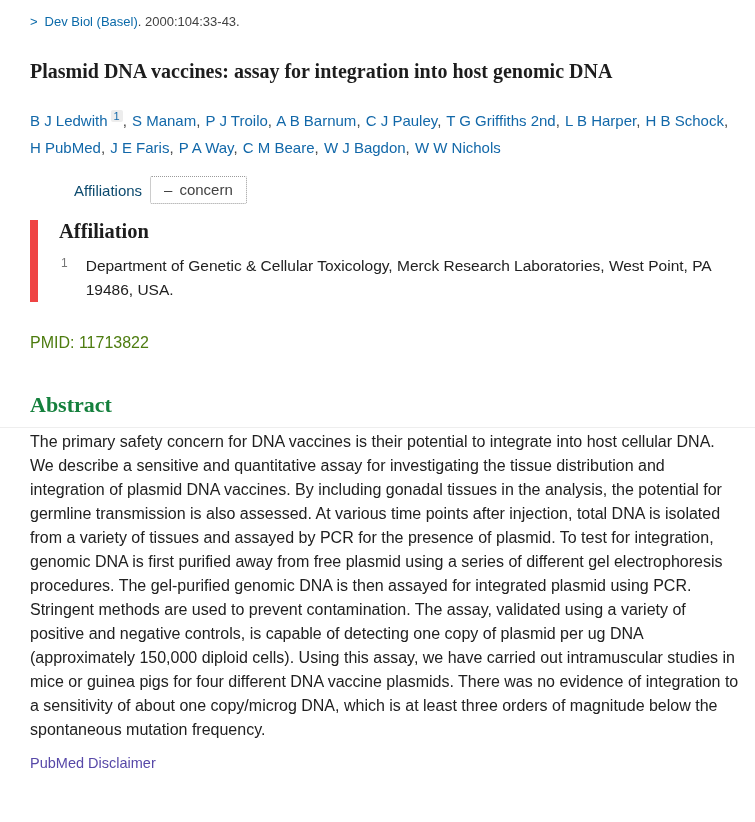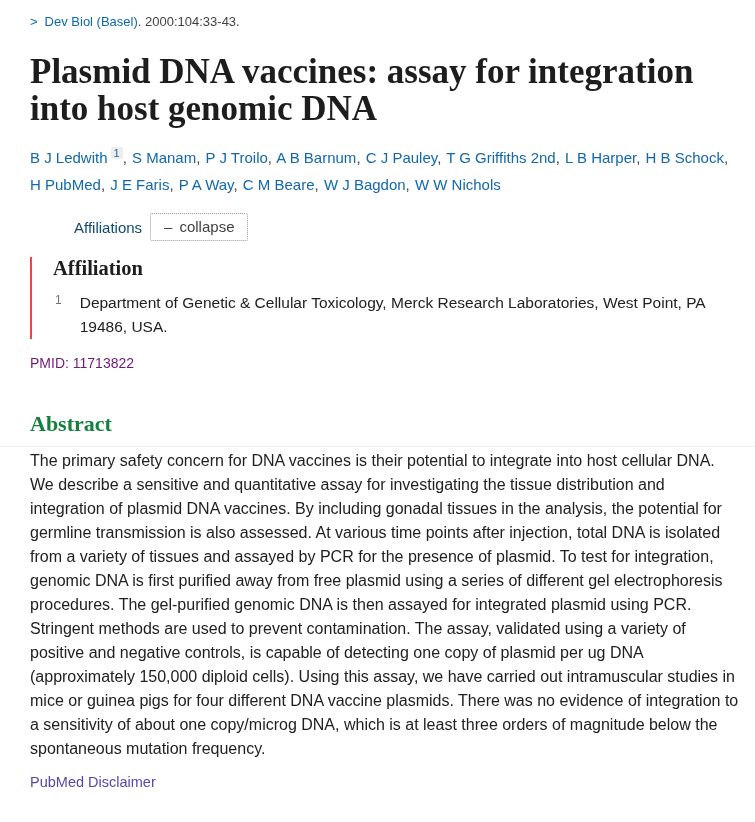--- a/index.html
+++ b/index.html
@@ -14,21 +14,21 @@
   .citation { font-size: 13px; color: #424242; }
   .citation .chevron { color: #0b6aa9; margin-right: 7px; font-weight: 400; }
   .citation a { color: #0b6aa9; text-decoration: none; }
   .citation .cite-rest { color: #424242; }
 
   
   h1.title {
     margin-top: 24px;
     font-family: "Liberation Serif", "DejaVu Serif", serif;
     font-weight: 700;
-    font-size: 35px;
+    font-size: 20px;
     line-height: 37px;
     color: #1d1d1d;
     max-width: 700px;
   }
 
   
   .authors {
     margin-top: 13px;
     font-size: 15px;
     line-height: 27px;
@@ -62,36 +62,36 @@
     border-radius: 2px;
     cursor: pointer;
     display: inline-flex;
     align-items: center;
     gap: 7px;
   }
 
   
   .aff-section {
     margin-top: 16px;
-    border-left: 2px solid #ef4444;
+    border-left: 8px solid #ef4444;
     padding-left: 21px;
     max-width: 720px;
   }
   .aff-section h2 {
     font-family: "Liberation Serif", "DejaVu Serif", serif;
     font-weight: 700;
     font-size: 20.5px;
     color: #1d1d1d;
   }
   .aff-item { display: flex; margin-top: 11px; padding-left: 2px; }
   .aff-num { font-size: 12px; color: #757575; margin-top: 2px; flex: 0 0 auto; }
   .aff-text { font-size: 15.5px; line-height: 24px; color: #212121; margin-left: 18px; max-width: 660px; }
 
   
-  .pmid-row { margin-top: 16px; font-size: 14px; color: #701a75; }
+  .pmid-row { margin-top: 32px; font-size: 16px; color: #4d7c0f; }
 
   
   .abstract-heading {
     margin-top: 40px;
     font-family: "Liberation Serif", "DejaVu Serif", serif;
     font-weight: 700;
     font-size: 22px;
     color: #15803d;
   }
   .abstract-divider {
@@ -135,21 +135,21 @@
   <span class="author"><a href="#">P A Way</a><span class="sep">,</span></span>
   <span class="author"><a href="#">C M Beare</a><span class="sep">,</span></span>
   <span class="author"><a href="#">W J Bagdon</a><span class="sep">,</span></span>
   <span class="author"><a href="#">W W Nichols</a></span>
 </div>
 
 <div class="aff-row">
   <span class="aff-label">Affiliations</span>
   <button class="collapse-btn">
     <span>–</span>
-      <span>collapse</span>
+      <span>concern</span>
   </button>
 </div>
 
 <div class="aff-section">
   <h2>Affiliation</h2>
   <div class="aff-item">
     <span class="aff-num">1</span>
     <span class="aff-text">Department of Genetic &amp; Cellular Toxicology, Merck Research Laboratories, West Point, PA 19486, USA.</span>
   </div>
 </div>

